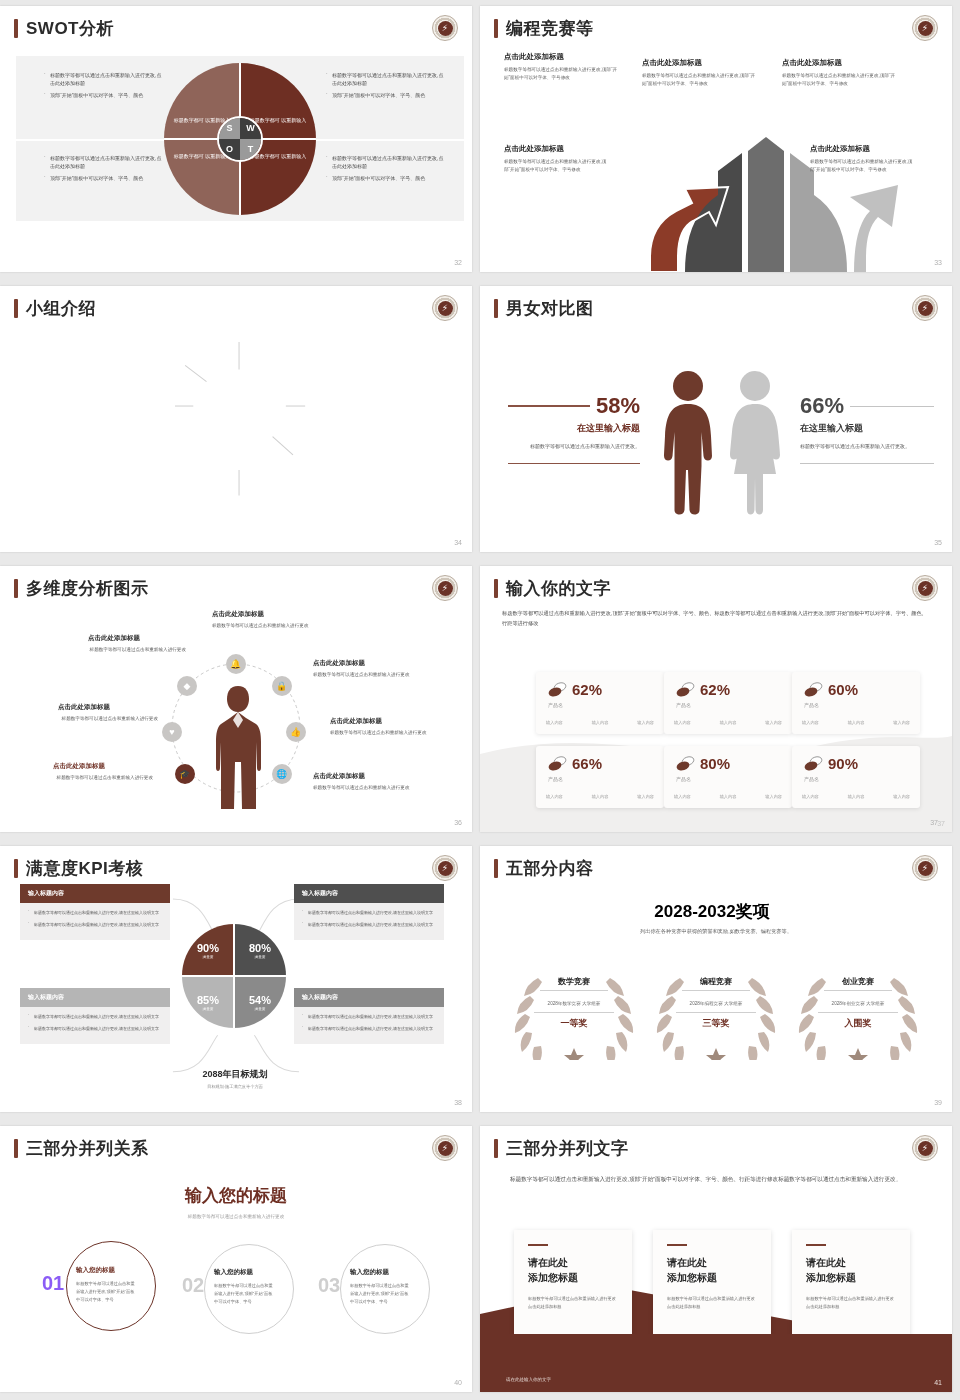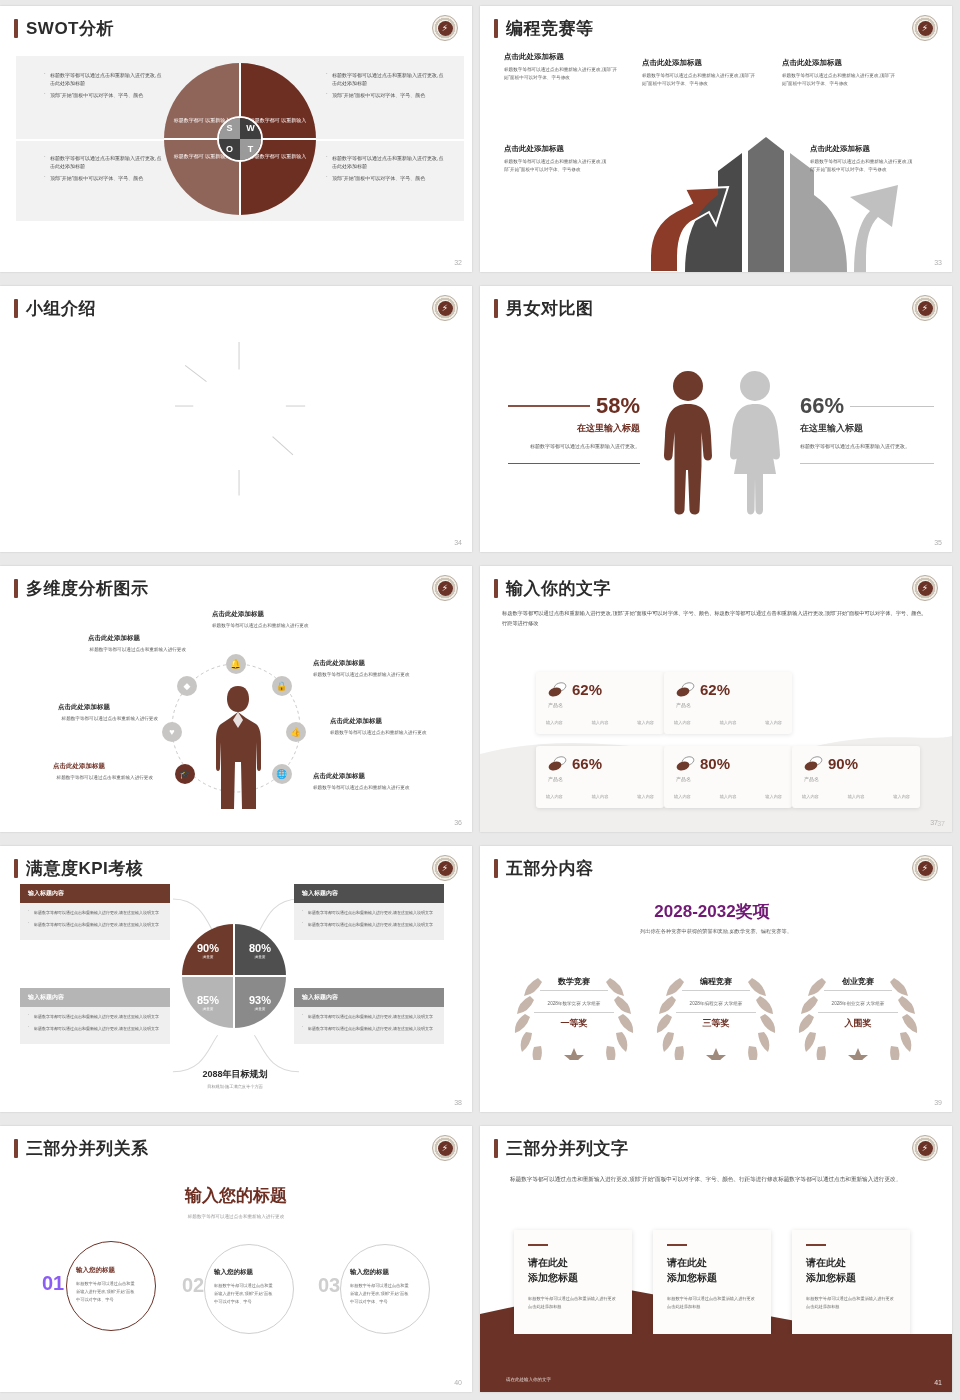--- a/index.html
+++ b/index.html
@@ -361,20 +361,35 @@
       <div class="pv">62%</div>
     </div>
     <div class="pn">产品名</div>
     <div class="rr">
       <span>输入内容</span>
       <span>输入内容</span>
       <span>输入内容</span>
           </div>
   </div>
 
+  <div class="card37" style="left:312px;top:106px">
+    <div class="row">
+      <svg class="bean" viewBox="0 0 20 16">
+        <ellipse cx="12" cy="5" rx="6" ry="4" fill="#fff" stroke="#8a8a8a" stroke-width=".8" transform="rotate(-18 12 5)"></ellipse>
+        <ellipse cx="7" cy="10" rx="6.5" ry="4.2" fill="#6e3a2c" transform="rotate(-18 7 10)"></ellipse>
+      </svg>
+      <div class="pv">60%</div>
+    </div>
+    <div class="pn">产品名</div>
+    <div class="rr">
+      <span>输入内容</span>
+      <span>输入内容</span>
+      <span>输入内容</span>
+          </div>
+  </div>
 
   <div class="card37" style="left:56px;top:180px">
     <div class="row">
       <svg class="bean" viewBox="0 0 20 16">
         <ellipse cx="12" cy="5" rx="6" ry="4" fill="#fff" stroke="#8a8a8a" stroke-width=".8" transform="rotate(-18 12 5)"></ellipse>
         <ellipse cx="7" cy="10" rx="6.5" ry="4.2" fill="#6e3a2c" transform="rotate(-18 7 10)"></ellipse>
       </svg>
       <div class="pv">66%</div>
     </div>
     <div class="pn">产品名</div>
@@ -475,21 +490,21 @@
           </div>
     <div class="pq" style="right:0;top:0;background:#4f4f4f">
       <div class="pv">80%</div>
       <div class="pl">满意度</div>
           </div>
     <div class="pq" style="left:0;bottom:0;background:#b5b5b5">
       <div class="pv">85%</div>
       <div class="pl">满意度</div>
           </div>
     <div class="pq" style="right:0;bottom:0;background:#8a8a8a">
-      <div class="pv">93%</div>
+      <div class="pv">54%</div>
       <div class="pl">满意度</div>
           </div>
     <div class="vline"></div>
     <div class="hline2"></div>
   </div>
 
   <div style="position:absolute;left:160px;top:222px;width:150px;text-align:center">
     <div style="font-size:9px;font-weight:bold;color:#2b2b2b">2088年目标规划</div>
     <div style="font-size:4.2px;color:#8a8a8a;margin-top:3px">目标规划:施工满意度等个方面</div>
   </div>
@@ -500,21 +515,21 @@
 <div class="cell">
       <div class="slide">
   <div class="hdr">
     <div class="bar"></div>
     <div class="ttl">五部分内容</div>
   </div>
   <div class="logo">
           <div class="inner">⚡</div>
         </div>
 
-  <div style="position:absolute;left:0;right:8px;top:54px;text-align:center;font-size:17px;font-weight:bold;color:#701a75">2028-2032奖项</div>
+  <div style="position:absolute;left:0;right:8px;top:54px;text-align:center;font-size:17px;font-weight:bold;color:#000000">2028-2032奖项</div>
   <div style="position:absolute;left:60px;right:60px;top:82px;text-align:center;font-size:5.2px;color:#5a5a5a">列出你在各种竞赛中获得的荣誉和奖励,如数学竞赛、编程竞赛等。</div>
 
   <div style="position:absolute;left:24px;top:116px;width:140px;height:98px">
     <svg viewBox="0 0 140 98" width="140" height="98">
       <g fill="#c6b5ab">
         <path d="M34 16 q-12 6 -14 18 q12 -2 18 -14 Z M26 34 q-12 6 -13 18 q12 -2 17 -14 Z M21 52 q-11 7 -10 19 q11 -4 15 -16 Z M22 70 q-8 9 -4 20 q9 -7 10 -19 Z M30 85 q-4 11 3 19 q7 -9 4 -20 Z"></path>
         <path d="M106 16 q12 6 14 18 q-12 -2 -18 -14 Z M114 34 q12 6 13 18 q-12 -2 -17 -14 Z M119 52 q11 7 10 19 q-11 -4 -15 -16 Z M118 70 q8 9 4 20 q-9 -7 -10 -19 Z M110 85 q4 11 -3 19 q-7 -9 -4 -20 Z"></path>
         <path d="M70 86 l3 7 l7 0 l-5.5 4.5 l2 7 l-6.5 -4.5 l-6.5 4.5 l2 -7 l-5.5 -4.5 l7 0 Z" fill="#a08a7c"></path>
       </g>
     </svg>

